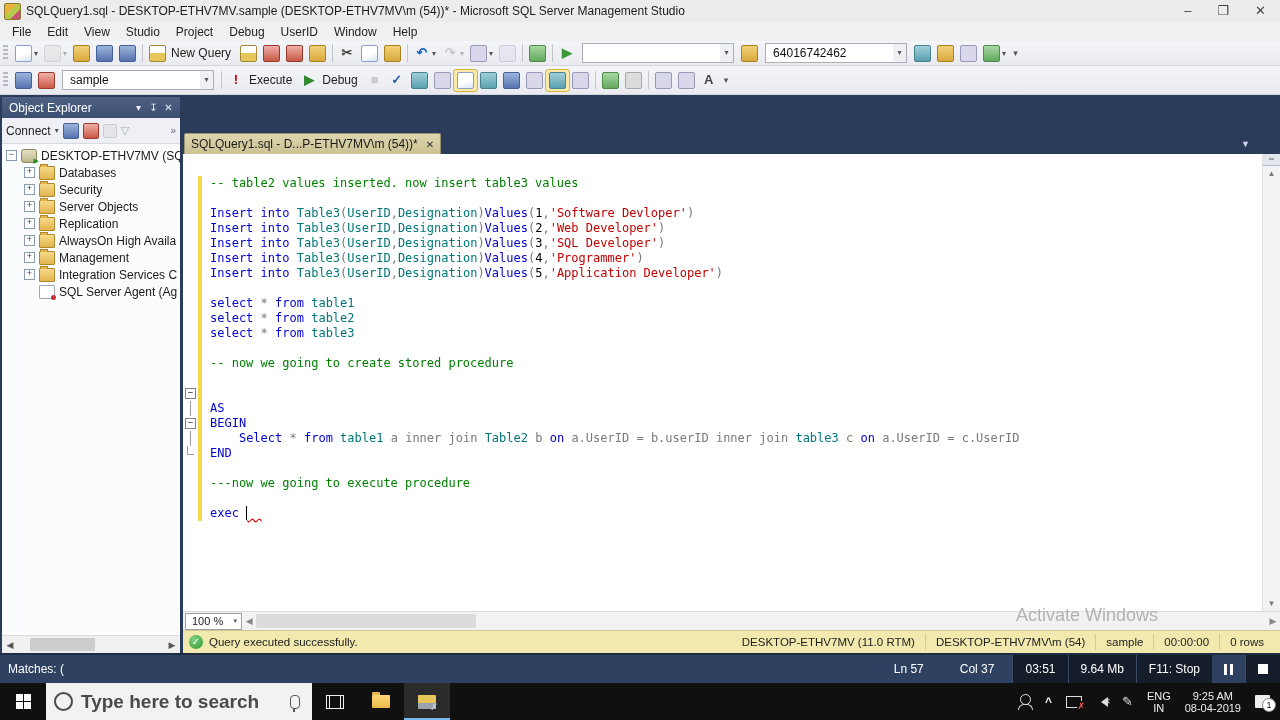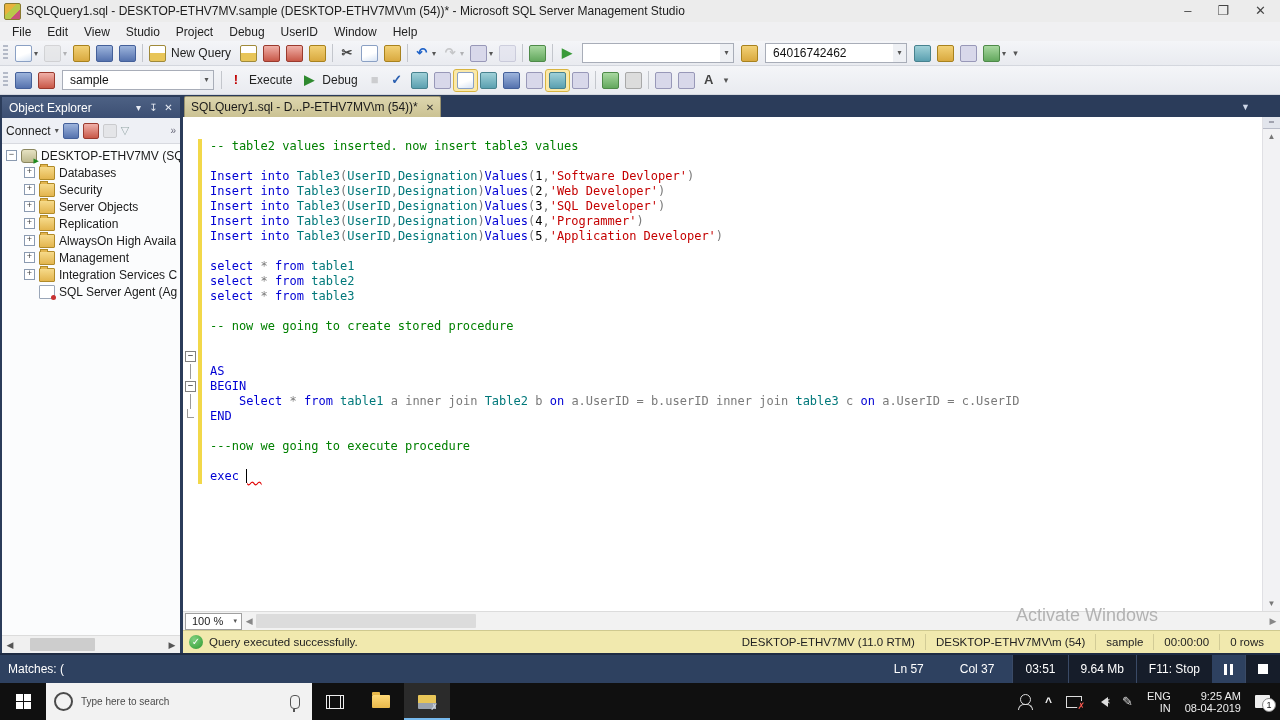--- a/index.html
+++ b/index.html
@@ -60,21 +60,21 @@
   .server-icon{background:linear-gradient(#e6e2c2,#bdb98e);border:1px solid #8a865e;position:relative;border-radius:3px;}
   .server-icon::after{content:"▶";position:absolute;right:-3px;bottom:-3px;font-size:7px;color:#1f8a1f;}
   .agent-icon{background:#fff;border:1px solid #9aa6b8;position:relative;}
   .agent-icon::after{content:"";position:absolute;right:-2px;bottom:-2px;width:5px;height:5px;background:#c83232;border-radius:50%;}
   .oe-hscroll{height:17px;background:#f0f0f0;display:flex;align-items:center;border-top:1px solid #dcdcdc;}
   .hs-btn{width:16px;text-align:center;color:#555;font-size:9px;}
   .hs-track{flex:1;height:100%;position:relative;}
   .hs-thumb{position:absolute;left:8%;top:2px;bottom:2px;width:45%;background:#cdcdcd;border-radius:1px;}
   
   .edcol{flex:1;display:flex;flex-direction:column;min-width:0;margin-left:3px;}
-  .tabstrip{height:22px;display:flex;align-items:flex-end;position:relative;}
+  .tabstrip{height:22px;display:flex;align-items:flex-end;position:relative;margin-top:37px;}
   .doc-tab{height:20px;background:linear-gradient(#ddd6ae,#cbc293);border:1px solid #9a9370;border-bottom:none;border-radius:2px 2px 0 0;display:flex;align-items:center;padding:0 6px;gap:8px;margin-left:1px;}
   .tab-title{font-size:12px;color:#1a1a1a;white-space:nowrap;}
   .tab-close{font-size:10px;color:#333;}
   .tab-list-arrow{position:absolute;right:30px;bottom:5px;color:#cfd8e8;font-size:9px;}
   .editor-wrap{flex:1;display:flex;min-height:0;background:#fff;}
   .code-area{flex:1;overflow:hidden;padding-top:22px;background:#fff;}
   .code-line{display:flex;height:15px;line-height:15px;font-family:"DejaVu Sans Mono","Liberation Mono",monospace;font-size:12px;}
   .gutter{width:15px;flex:0 0 auto;display:flex;align-items:center;justify-content:center;}
   .fold-box{width:9px;height:9px;border:1px solid #808080;background:#fff;font-size:9px;line-height:7px;text-align:center;color:#333;}
   .vline{width:1px;height:15px;background:#9a9a9a;}
@@ -116,38 +116,38 @@
   .pause-icon i{width:3px;height:11px;background:#fff;}
   .stop-sq{width:10px;height:10px;background:#fff;}
   
   .taskbar{height:37px;background:#101010;display:flex;align-items:stretch;flex:0 0 auto;}
   .tb-btn{width:46px;display:flex;align-items:center;justify-content:center;}
   .tb-btn.active{background:#2b2b2b;box-shadow:inset 0 -2px 0 #76b9ed;}
   .start-logo{display:grid;grid-template-columns:7px 7px;grid-template-rows:7px 7px;gap:1px;}
   .start-logo i{background:#fff;}
   .searchbox{width:250px;background:#f2f2f2;display:flex;align-items:center;padding:0 8px;gap:8px;}
   .cortana-ring{width:15px;height:15px;border:2px solid #4a4a4a;border-radius:50%;flex:0 0 auto;}
-  .search-text{flex:1;color:#4a4a4a;font-size:10px;white-space:nowrap;overflow:hidden;}
+  .search-text{flex:1;color:#4a4a4a;font-size:19px;white-space:nowrap;overflow:hidden;font-weight:bold;}
   .mic{width:8px;height:12px;border:1px solid #555;border-radius:4px;position:relative;margin-right:4px;}
   .mic::after{content:"";position:absolute;left:2px;bottom:-4px;width:2px;height:3px;background:#555;}
   .tv-icon{width:16px;height:12px;border:1px solid #eee;background:linear-gradient(90deg,transparent 0 2px,#eee 2px 3px,transparent 3px 13px,#eee 13px 14px,transparent 14px);}
   .fe-icon{width:18px;height:13px;background:linear-gradient(#ffd978,#e8b84a);border-radius:1px;position:relative;}
   .fe-icon::before{content:"";position:absolute;top:-3px;left:0;width:8px;height:3px;background:#e8b84a;border-radius:1px 1px 0 0;}
   .ssms-icon{width:18px;height:14px;background:linear-gradient(#e8c558 0 55%,#9aa2ae 55%);border-radius:1px;position:relative;}
   .ssms-icon::after{content:"✗";position:absolute;right:-2px;bottom:-3px;color:#cdd3dc;font-size:9px;}
   .tray{margin-left:auto;display:flex;align-items:center;gap:14px;padding-right:10px;color:#eee;}
   .tray-person{width:9px;height:9px;border:1px solid #ddd;border-radius:50%;position:relative;margin-top:-4px;}
   .tray-person::after{content:"";position:absolute;left:-3px;top:9px;width:13px;height:5px;border:1px solid #ddd;border-bottom:none;border-radius:6px 6px 0 0;}
   .chev-up{font-size:12px;font-weight:bold;color:#eee;}
   .net-icon{width:14px;height:10px;border:1px solid #ddd;position:relative;}
   .net-icon::after{content:"✗";position:absolute;right:-4px;bottom:-4px;color:#ff5a50;font-size:9px;background:#101010;border-radius:50%;}
   .vol-icon{width:0;height:0;border:5px solid transparent;border-right:7px solid #ddd;position:relative;}
   .vol-icon::after{content:"✕";position:absolute;left:3px;top:-5px;color:#ddd;font-size:8px;}
   .pen-icon{color:#ddd;font-size:13px;}
-  .tray-lang,.tray-clock{font-size:11px;line-height:12px;text-align:right;white-space:nowrap;}
+  .tray-lang,.tray-clock{font-size:11px;line-height:12px;text-align:center;white-space:nowrap;}
   .notif{width:15px;height:13px;background:#eee;border-radius:1px;position:relative;}
   .notif::after{content:"1";position:absolute;right:-6px;bottom:-4px;width:12px;height:12px;border-radius:50%;background:#fff;color:#111;font-size:9px;line-height:12px;text-align:center;border:1px solid #888;}
   
   .watermark{position:absolute;right:122px;top:605px;font-size:18px;color:#a8a8a8;opacity:.85;pointer-events:none;}
 </style>
 </head>
 <body>
 
 <div class="screen">
 

